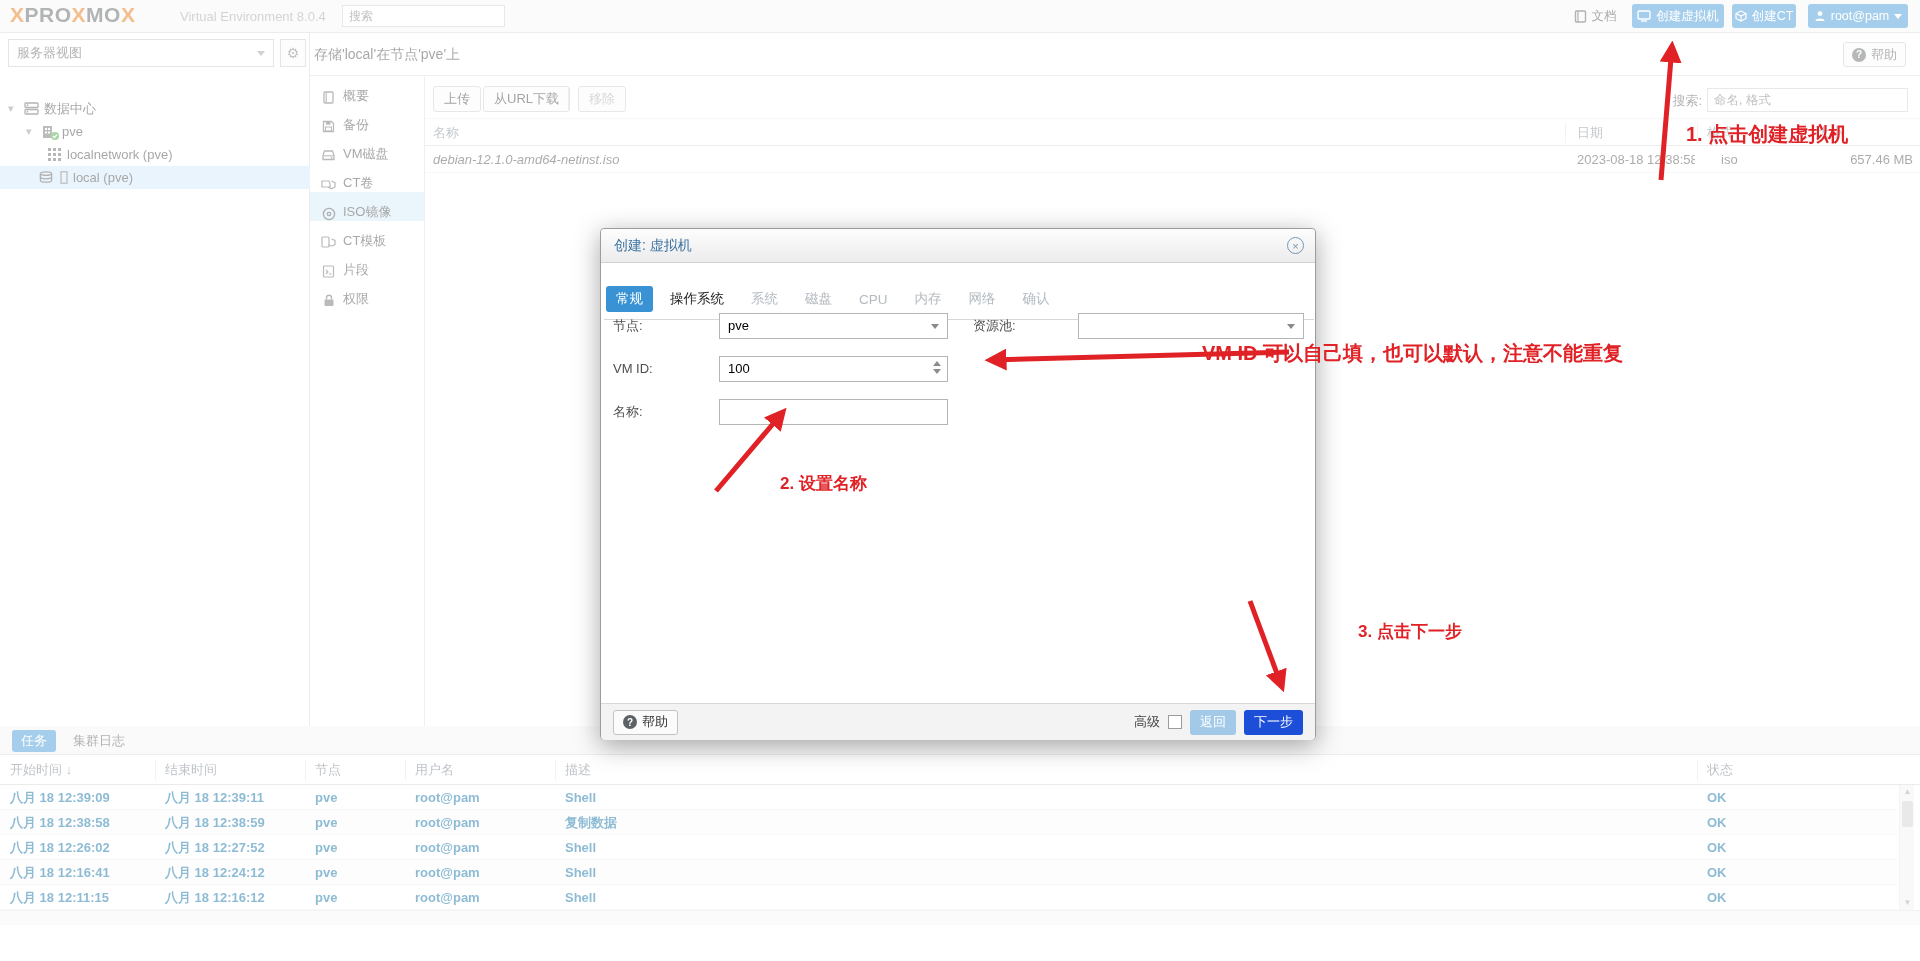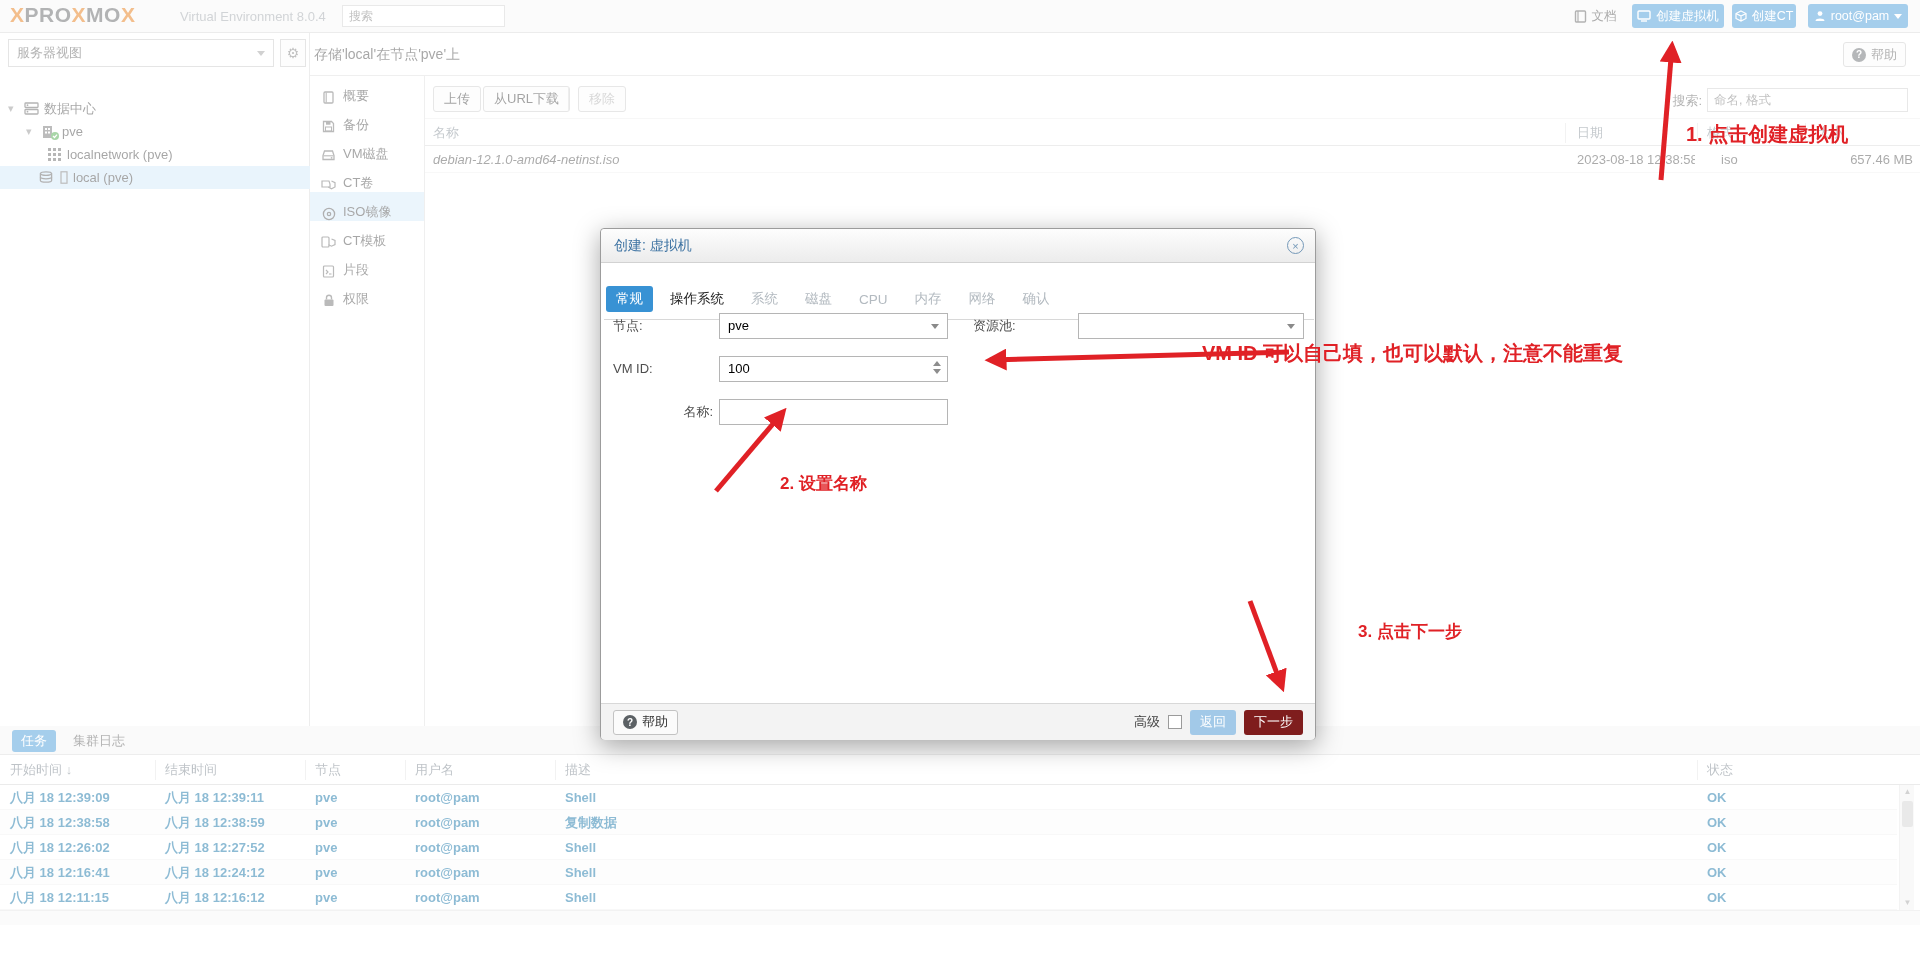--- a/index.html
+++ b/index.html
@@ -87,21 +87,21 @@
   .fld-text { position:absolute; left:8px; top:0; line-height:24px; color:#000; }
   .sel-trig { position:absolute; right:8px; top:10px; width:0; height:0; border-left:4px solid transparent; border-right:4px solid transparent; border-top:5px solid #8a8a8a; }
   .spin { position:absolute; right:6px; top:4px; display:flex; flex-direction:column; gap:3px; }
   .spin i { width:0; height:0; border-left:4px solid transparent; border-right:4px solid transparent; display:block; }
   .spin .up { border-bottom:5px solid #8d8d8d; }
   .spin .dn { border-top:5px solid #8d8d8d; }
   .dlg-footer { position:absolute; left:0; top:474px; width:714px; height:37px; background:#f3f3f3; border-top:1px solid #d8d8d8; border-radius:0 0 4px 4px; display:flex; align-items:center; padding:0 12px; }
   .dlg-help { height:25px; padding:0 9px; background:#fbfbfb; border:1px solid #c3c3c3; border-radius:3px; display:flex; align-items:center; gap:5px; color:#333; }
   .foot-right { margin-left:auto; display:flex; align-items:center; gap:8px; }
   .adv-cb { width:14px; height:14px; border:1px solid #9b9b9b; background:#fff; display:inline-block; }
-  .btn-blue { height:25px; padding:0 10px; border-radius:3px; background:#7f1d1d; color:#fff; display:flex; align-items:center; border:none; }
+  .btn-blue { height:25px; padding:0 10px; border-radius:3px; background:#1d4ed8; color:#fff; display:flex; align-items:center; border:none; }
   .btn-blue.dim { background:#a2c9e8; }
 
   
   .anno-svg { position:absolute; left:0; top:0; z-index:200; pointer-events:none; }
   .anno-text { position:absolute; z-index:201; color:#e02126; font-weight:bold; white-space:nowrap; pointer-events:none; }
 </style>
 </head>
 <body>
 
 <div class="app">
@@ -433,21 +433,21 @@
 
     <div class="fld-label" style="left:12px;top:127px;">VM ID:</div>
     <div class="fld-box" style="left:118px;top:127px;width:229px;">
       <span class="fld-text">100</span>
       <span class="spin">
           <i class="up"></i>
           <i class="dn"></i>
         </span>
     </div>
 
-    <div class="fld-label" style="left:12px;top:170px;text-align:right;">名称:</div>
+    <div class="fld-label" style="left:12px;top:170px;">名称:</div>
     <input class="fld-box" style="left: 118px; top: 170px; width: 229px; padding: 0px 8px;" value="">
 
     <div class="dlg-footer">
       <div class="dlg-help">
         <span class="qcircle">?</span>
         <span>帮助</span>
       </div>
       <div class="foot-right">
         <span style="color:#444;">高级</span>
         <span class="adv-cb"></span>

